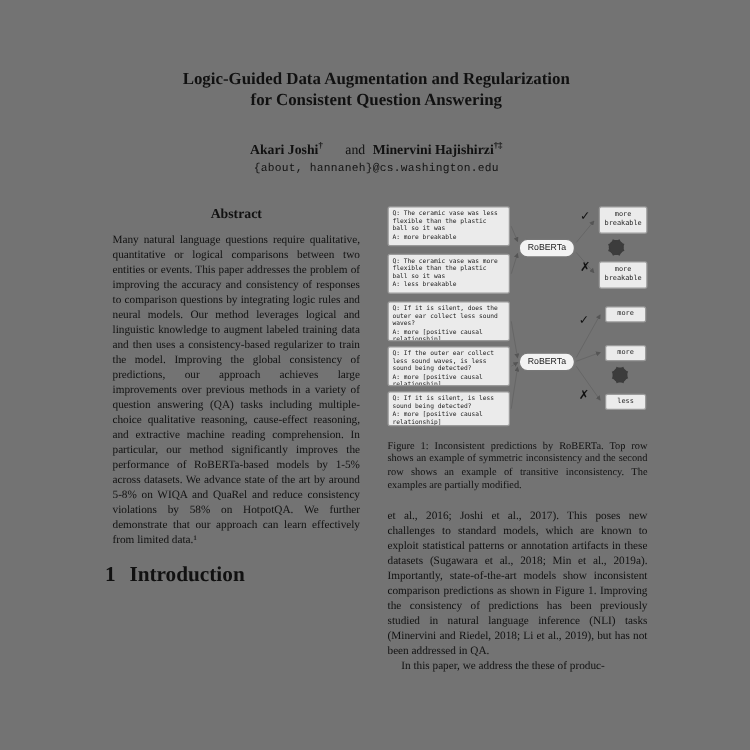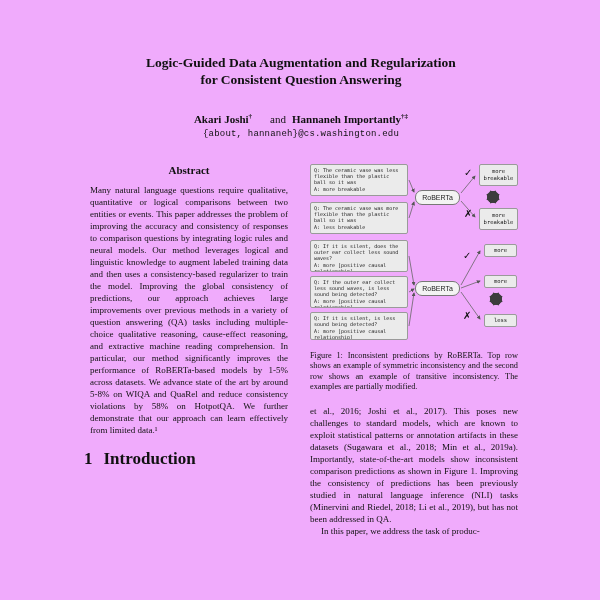--- a/index.html
+++ b/index.html
@@ -2,21 +2,21 @@
 <html><head>
 <meta charset="utf-8">
 <style>
   * { box-sizing: border-box; }
   html, body { margin: 0; padding: 0; background: #ffffff; }
   .page {
     width: 600px; height: 600px; overflow: hidden;
     padding: 54px 82px 0 84px;
     font-family: "Liberation Serif", serif;
     color: #111;
-    background: #f0abfc;
+    background: #737373;
   }
   .title {
     text-align: center; font-weight: bold;
     font-size: 13.5px; line-height: 17px;
     margin: 0;
   }
   .authorblock { text-align: center; margin-top: 24px; }
   .authors { font-size: 11px; }
   .authors b { font-weight: bold; }
   .authors sup, .affil sup { font-size: 7px; }
@@ -68,21 +68,21 @@
 
 <div class="page">
 
   <h1 class="title">
     <span>Logic-Guided Data Augmentation and Regularization</span><br>
     <span>for Consistent Question Answering</span>
   </h1>
 
   <div class="authorblock">
     <div class="authors">
-      <b><span>Akari Joshi</span><sup>†</sup></b><span class="and-word">and</span><b><span>Hannaneh Importantly</span><sup>†‡</sup></b>
+      <b><span>Akari Joshi</span><sup>†</sup></b><span class="and-word">and</span><b><span>Minervini Hajishirzi</span><sup>†‡</sup></b>
     </div>
     <div class="email">{about, hannaneh}@cs.washington.edu</div>
   </div>
 
   <div class="columns">
 
     <div class="col-left">
       <h2 class="abstract-h">Abstract</h2>
       <p class="abstract-body">Many natural language questions require qualitative, quantitative or logical comparisons between two entities or events. This paper addresses the problem of improving the accuracy and consistency of responses to comparison questions by integrating logic rules and neural models. Our method leverages logical and linguistic knowledge to augment labeled training data and then uses a consistency-based regularizer to train the model. Improving the global consistency of predictions, our approach achieves large improvements over previous methods in a variety of question answering (QA) tasks including multiple-choice qualitative reasoning, cause-effect reasoning, and extractive machine reading comprehension. In particular, our method significantly improves the performance of RoBERTa-based models by 1-5% across datasets. We advance state of the art by around 5-8% on WIQA and QuaRel and reduce consistency violations by 58% on HotpotQA. We further demonstrate that our approach can learn effectively from limited data.¹</p>
       <h2 class="section-h">
@@ -152,17 +152,17 @@
           <div class="ansbox" style="left:174px;top:80px;width:33px;height:13px">more</div>
           <div class="ansbox" style="left:174px;top:111px;width:33px;height:13px">more</div>
           <span class="burst" style="left:180px;top:129px"></span>
           <div class="ansbox" style="left:174px;top:150px;width:33px;height:13px">less</div>
 
         </div>
         <figcaption>Figure 1: Inconsistent predictions by RoBERTa. Top row shows an example of symmetric inconsistency and the second row shows an example of transitive inconsistency. The examples are partially modified.</figcaption>
       </figure>
 
       <p class="body-p">et al., 2016; Joshi et al., 2017). This poses new challenges to standard models, which are known to exploit statistical patterns or annotation artifacts in these datasets (Sugawara et al., 2018; Min et al., 2019a). Importantly, state-of-the-art models show inconsistent comparison predictions as shown in Figure 1. Improving the consistency of predictions has been previously studied in natural language inference (NLI) tasks (Minervini and Riedel, 2018; Li et al., 2019), but has not been addressed in QA.</p>
-      <p class="body-p indent">In this paper, we address the task of produc-</p>
+      <p class="body-p indent">In this paper, we address the these of produc-</p>
 
     </div>
   </div>
 </div>
 
 </body></html>

